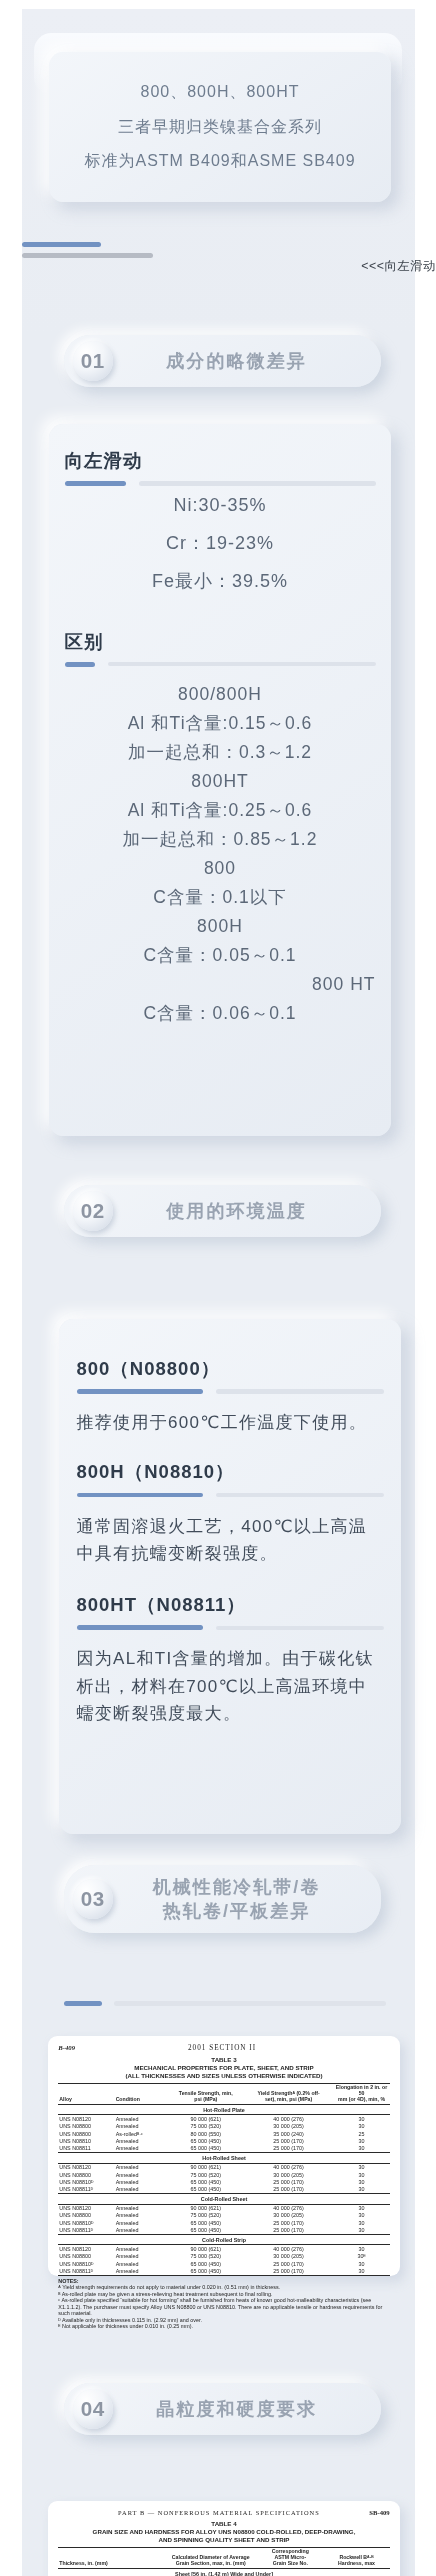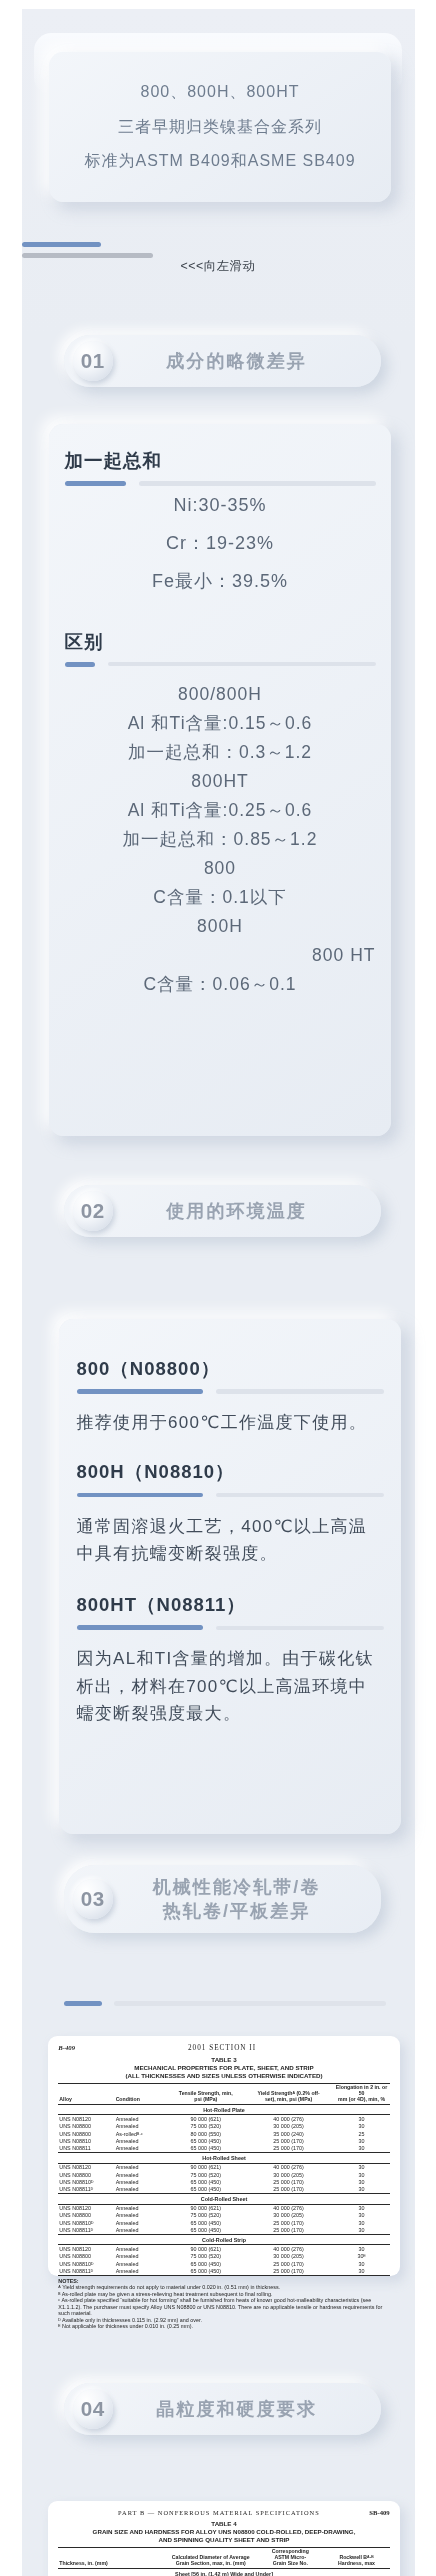--- a/index.html
+++ b/index.html
@@ -23,21 +23,21 @@
          letter-spacing:2.1px;padding-right:20.6px;line-height:1.35;}
   
   .hero-glow{left:34px;top:33px;width:368px;height:62px;border-radius:17.5px;
          background:linear-gradient(180deg,rgba(250,252,255,.95),rgba(236,240,246,0));}
   .hero-card{left:49px;top:52px;width:342px;height:150px;display:flex;flex-direction:column;
          align-items:center;justify-content:center;gap:13.4px;}
   .hero-line{font-size:16px;color:#6e7c8e;letter-spacing:1px;font-weight:500;}
   .bar{border-radius:3.1px;}
   .bar-blue{background:#7292c2;}
   .bar-gray{background:#b6bbc4;}
-  .swipe-hint{left:0;top:258px;width:436px;text-align:center;font-size:12.4px;color:#3c434c;letter-spacing:0.5px;}
+  .swipe-hint{left:0;top:258px;width:436px;text-align:right;font-size:12.4px;color:#3c434c;letter-spacing:0.5px;}
   
   .sec-heading{font-size:18.5px;font-weight:bold;color:#2f3b4a;letter-spacing:1px;}
   .rule-row{display:flex;align-items:center;gap:13.4px;margin-top:8.2px;}
   .rule-blue{height:4.6px;border-radius:2.6px;background:#7292c2;flex:0 0 auto;}
   .rule-gray{height:4.1px;border-radius:2.6px;background:#dde2ea;flex:1;}
   .mcard-body{font-size:17px;color:#414c5a;line-height:1.6;letter-spacing:1.3px;}
   
   .scan-card{background:#ffffff;border-radius:9.3px;box-shadow:4.1px 5.2px 10.3px rgba(163,177,198,.30);
          padding:8.2px 10.3px;color:#1f1f1f;}
   .scan-head{display:flex;justify-content:space-between;align-items:baseline;
@@ -70,21 +70,21 @@
 <div class="abs bar bar-blue" style="left:22px;top:242px;width:79px;height:4.6px;"></div>
 <div class="abs bar bar-gray" style="left:22px;top:253px;width:131px;height:4.6px;"></div>
 <div class="abs swipe-hint">&lt;&lt;&lt;向左滑动</div>
 
 <div class="abs npill" style="left:64px;top:335px;width:317px;height:52px;">
   <div class="num-circle">01</div>
   <div class="pill-label">成分的略微差异</div>
 </div>
 
 <div class="abs ncard" style="left:49px;top:424px;width:342px;height:712px;padding:24px 15.5px;">
-  <div class="sec-heading">加一起总和</div>
+  <div class="sec-heading">向左滑动</div>
   <div class="rule-row">
     <span class="rule-blue" style="width:61px"></span>
     <span class="rule-gray"></span>
   </div>
   <div>
 
   <div style="text-align:center;font-size:18px;color:#5c6878;letter-spacing:1px;height:38px;line-height:38px;margin-top:0;">Ni:30-35%</div>
       <div style="text-align:center;font-size:18px;color:#5c6878;letter-spacing:1px;height:38px;line-height:38px;margin-top:0;">Cr：19-23%</div>
       <div style="text-align:center;font-size:18px;color:#5c6878;letter-spacing:1px;height:38px;line-height:38px;margin-top:0;">Fe最小：39.5%</div>
     </div>
@@ -98,20 +98,21 @@
 
   <div class="diff-line b" style="text-align:center;font-size:17.5px;color:#5c6878;letter-spacing:1px;height:29px;line-height:29px;">800/800H</div>
       <div class="diff-line" style="text-align:center;font-size:17.5px;color:#5c6878;letter-spacing:1px;height:29px;line-height:29px;">Al 和Ti含量:0.15～0.6</div>
       <div class="diff-line" style="text-align:center;font-size:17.5px;color:#5c6878;letter-spacing:1px;height:29px;line-height:29px;">加一起总和：0.3～1.2</div>
       <div class="diff-line b" style="text-align:center;font-size:17.5px;color:#5c6878;letter-spacing:1px;height:29px;line-height:29px;">800HT</div>
       <div class="diff-line" style="text-align:center;font-size:17.5px;color:#5c6878;letter-spacing:1px;height:29px;line-height:29px;">Al 和Ti含量:0.25～0.6</div>
       <div class="diff-line" style="text-align:center;font-size:17.5px;color:#5c6878;letter-spacing:1px;height:29px;line-height:29px;">加一起总和：0.85～1.2</div>
       <div class="diff-line b" style="text-align:center;font-size:17.5px;color:#5c6878;letter-spacing:1px;height:29px;line-height:29px;">800</div>
       <div class="diff-line" style="text-align:center;font-size:17.5px;color:#5c6878;letter-spacing:1px;height:29px;line-height:29px;">C含量：0.1以下</div>
       <div class="diff-line b" style="text-align:center;font-size:17.5px;color:#5c6878;letter-spacing:1px;height:29px;line-height:29px;">800H</div>
+      <div class="diff-line" style="text-align:center;font-size:17.5px;color:#5c6878;letter-spacing:1px;height:29px;line-height:29px;">C含量：0.05～0.1</div>
       <div class="diff-line b" style="text-align:right;font-size:17.5px;color:#5c6878;letter-spacing:1px;height:29px;line-height:29px;">800 HT</div>
       <div class="diff-line" style="text-align:center;font-size:17.5px;color:#5c6878;letter-spacing:1px;height:29px;line-height:29px;">C含量：0.06～0.1</div>
     </div>
 </div>
 
 <div class="abs npill" style="left:64px;top:1185px;width:317px;height:52px;">
   <div class="num-circle">02</div>
   <div class="pill-label">使用的环境温度</div>
 </div>
 

